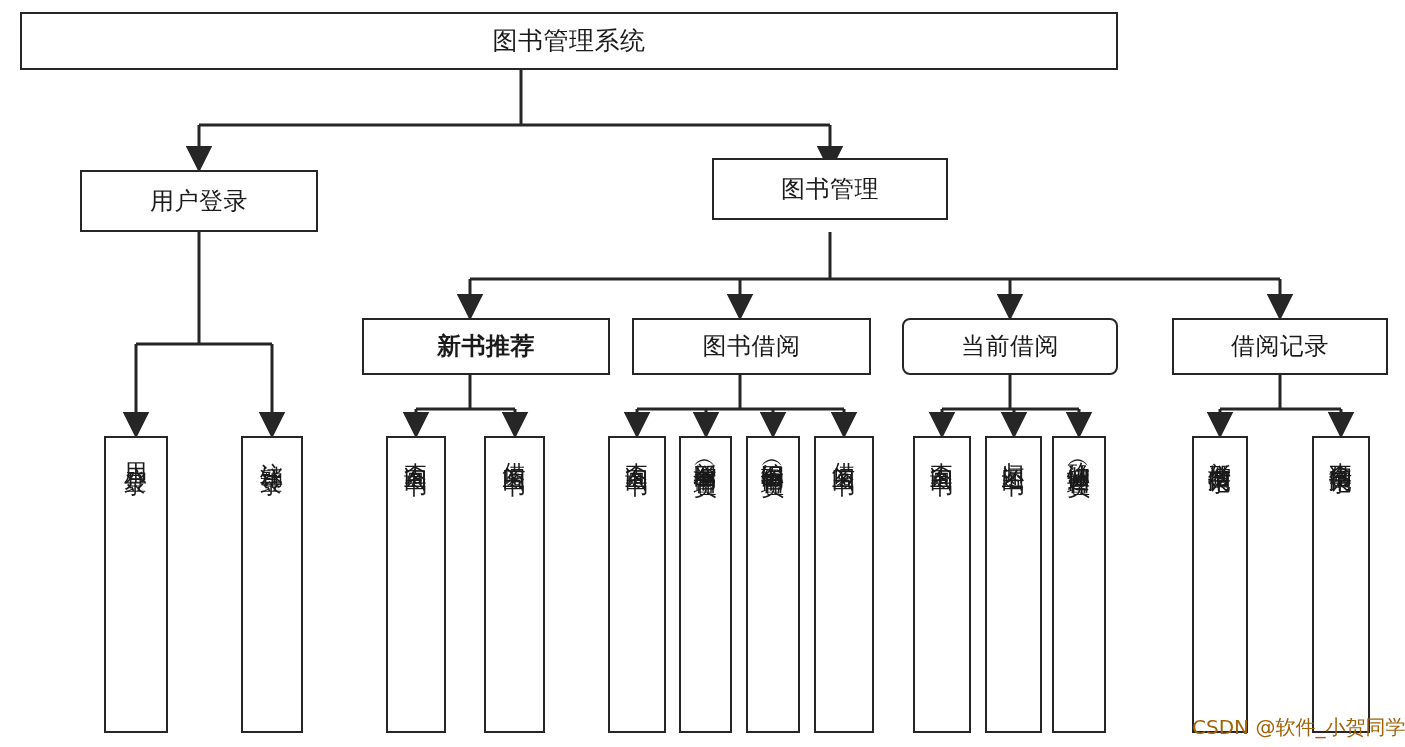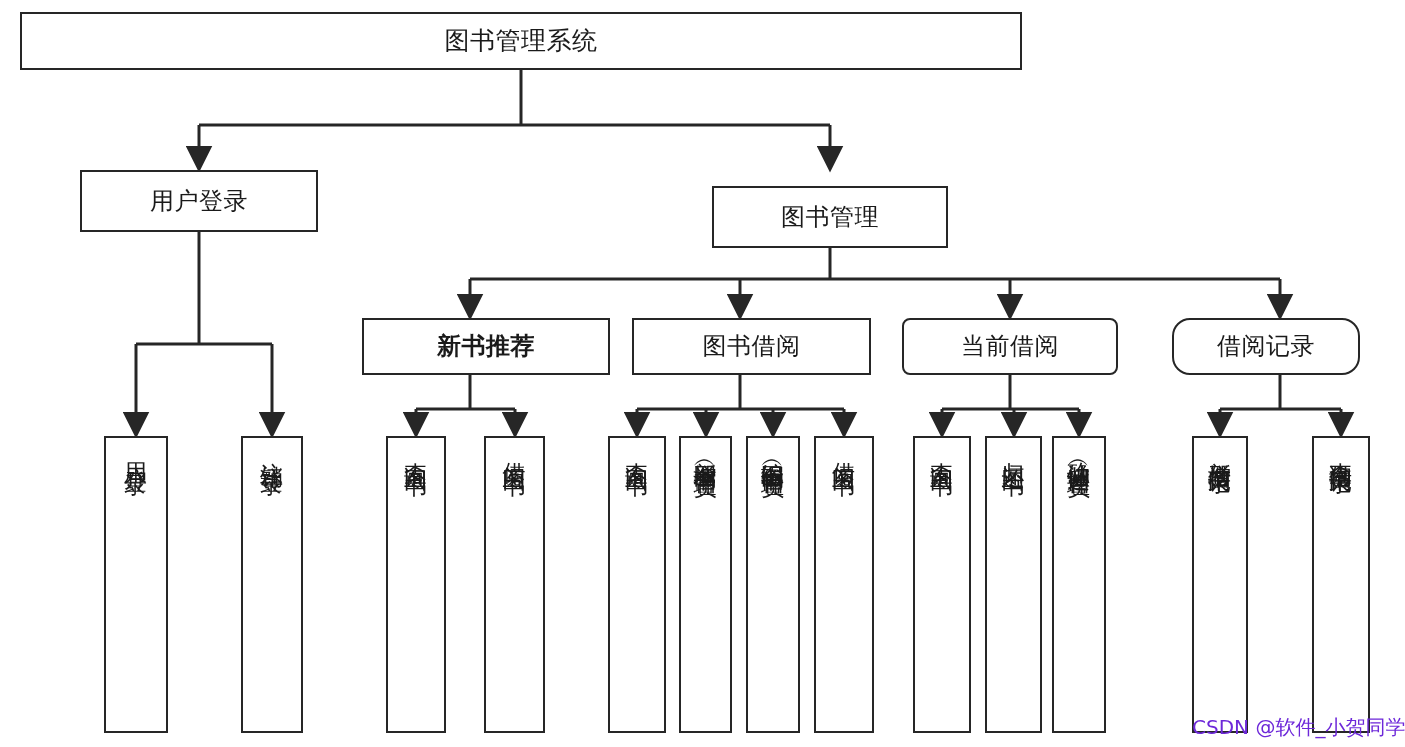--- a/index.html
+++ b/index.html
@@ -61,21 +61,21 @@
     letter-spacing: 4px;
     line-height: 1.05;
     white-space: normal;
     max-height: 100%;
   }
   .node.v.tall .label {
     letter-spacing: 2px;
   }
   .watermark {
     position: absolute;
-    color: #6d28d9;
+    color: #a16207;
     font-size: 20px;
     white-space: nowrap;
     z-index: 3;
     font-family: "DejaVu Sans", "Liberation Sans", sans-serif;
   }
 </style>
 </head>
 <body>
 
 <div id="canvas">
@@ -116,41 +116,41 @@
         <path d="M 942 409 L 942 434" marker-end="url(#arrow)"></path>
         <path d="M 1014 409 L 1014 434" marker-end="url(#arrow)"></path>
         <path d="M 1079 409 L 1079 434" marker-end="url(#arrow)"></path>
         <path d="M 1280 375 L 1280 409"></path>
         <path d="M 1220 409 L 1341 409"></path>
         <path d="M 1220 409 L 1220 434" marker-end="url(#arrow)"></path>
         <path d="M 1341 409 L 1341 434" marker-end="url(#arrow)"></path>
       </g>
   </svg>
 
-  <div class="node h root" id="node-n0" style="left: 20px; top: 12px; width: 1002px; height: 58px;">
+  <div class="node h root" id="node-n0" style="left: 20px; top: 12px; width: 1098px; height: 58px;">
     <span class="label">图书管理系统</span>
   </div>
 
   <div class="node h" id="node-n1" style="left: 80px; top: 170px; width: 238px; height: 62px;">
     <span class="label">用户登录</span>
   </div>
-  <div class="node h" id="node-n2" style="left: 712px; top: 186px; width: 236px; height: 62px;">
+  <div class="node h" id="node-n2" style="left: 712px; top: 158px; width: 236px; height: 62px;">
     <span class="label">图书管理</span>
   </div>
 
   <div class="node h" id="node-n3" style="left: 362px; top: 318px; width: 248px; height: 57px; font-weight: bold;">
     <span class="label">新书推荐</span>
   </div>
   <div class="node h" id="node-n4" style="left: 632px; top: 318px; width: 239px; height: 57px;">
     <span class="label">图书借阅</span>
   </div>
   <div class="node h" id="node-n5" style="left: 902px; top: 318px; width: 216px; height: 57px; border-radius: 8px;">
     <span class="label">当前借阅</span>
   </div>
-  <div class="node h" id="node-n6" style="left: 1172px; top: 318px; width: 188px; height: 57px; border-radius: 18px;">
+  <div class="node h" id="node-n6" style="left: 1172px; top: 318px; width: 216px; height: 57px;">
     <span class="label">借阅记录</span>
   </div>
 
   <div class="node v" id="node-l1" style="left: 104px; top: 436px; width: 64px; height: 297px;">
     <span class="label">用户登录</span>
   </div>
   <div class="node v" id="node-l2" style="left: 241px; top: 436px; width: 62px; height: 297px;">
     <span class="label">注销登录</span>
   </div>
   <div class="node v" id="node-l3" style="left: 386px; top: 436px; width: 60px; height: 297px;">

